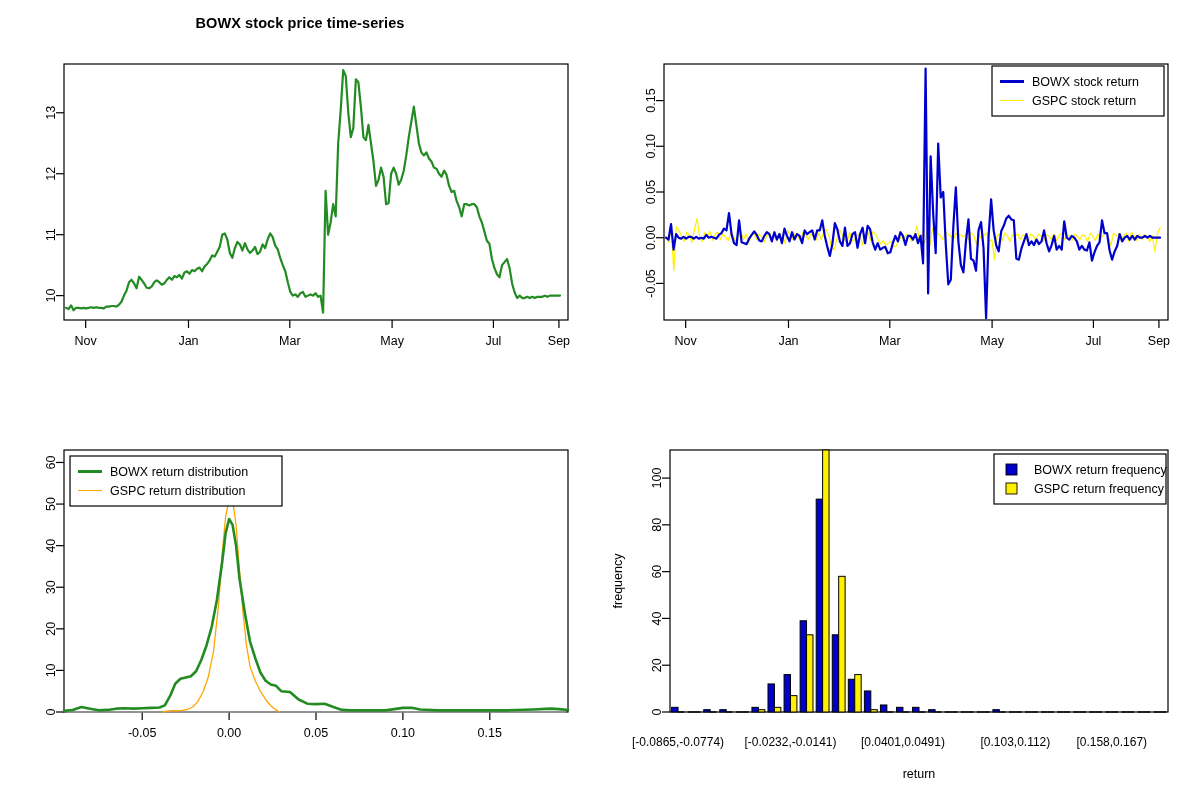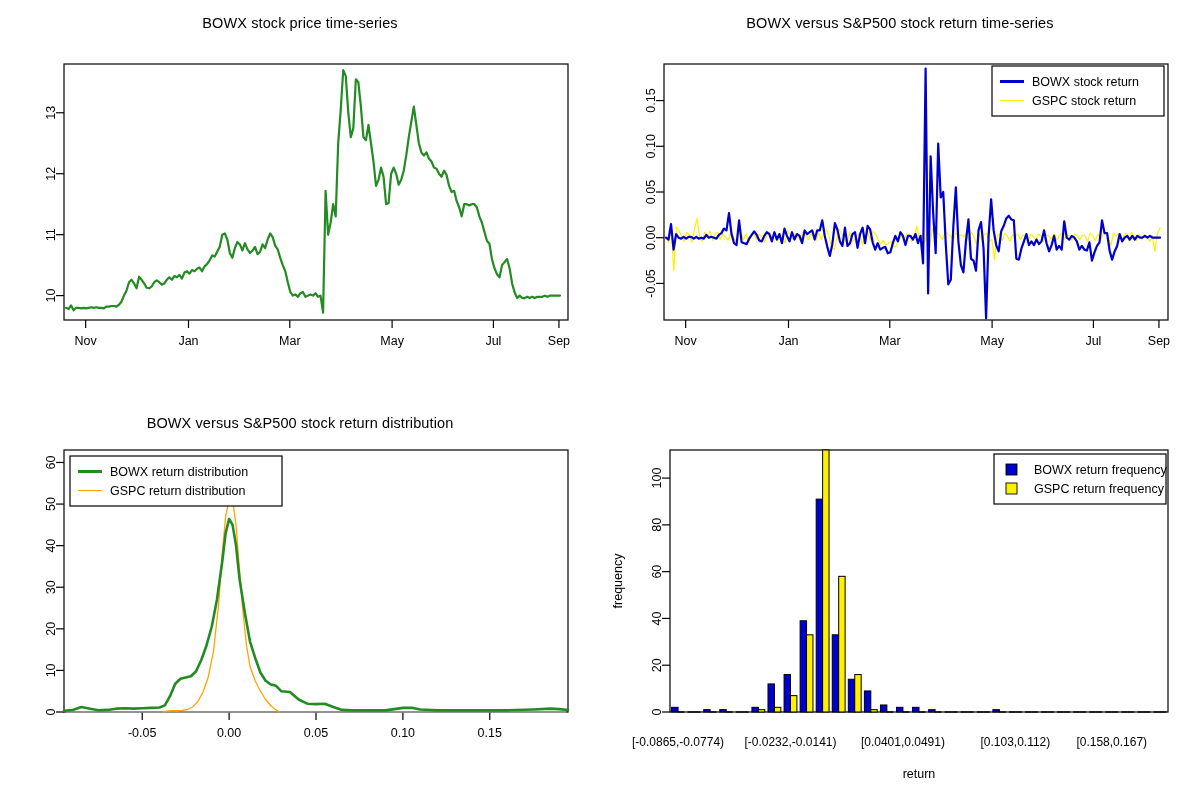--- a/index.html
+++ b/index.html
@@ -12,21 +12,21 @@
     width:1200px;height:800px;
     display:grid;
     grid-template-columns:600px 600px;
     grid-template-rows:400px 400px;
   }
   .panel{position:relative;width:600px;height:400px;}
   .panel svg{display:block;}
   .ptitle{
     position:absolute;top:0;left:0;width:600px;height:46px;
     display:flex;align-items:center;justify-content:center;
-    font-size:14.5px;font-weight:normal;letter-spacing:.1px;
+    font-size:14.5px;font-weight:bold;letter-spacing:.1px;
     pointer-events:none;
   }
   text{font-family:"Liberation Sans","DejaVu Sans",sans-serif;}
   .tick{font-size:12.5px;fill:#000;}
   .axlab{font-size:12.5px;fill:#000;}
   .legtxt{font-size:12.5px;fill:#000;}
   .binlab{font-size:12px;fill:#000;}
 </style>
 </head>
 <body>
@@ -61,21 +61,20 @@
           <text x="558.928" y="345" class="tick" text-anchor="middle">Sep</text>
         </g>
       <rect x="64" y="64" width="504" height="256" fill="none" stroke="#000" stroke-width="1.2"></rect>
       <g id="price-lines">
           <polyline points="66.00,307.81 68.52,309.03 71.04,305.37 73.56,310.25 76.08,307.81 78.60,307.81 81.12,308.42 83.64,307.81 86.16,308.42 88.68,307.81 91.20,307.20 93.72,307.81 96.24,307.20 98.77,307.81 101.29,307.81 103.81,308.42 106.33,306.59 108.85,306.59 111.37,305.98 113.89,305.98 116.41,306.59 118.93,304.76 121.45,301.71 123.97,295.62 126.49,290.74 129.01,282.21 131.53,279.77 134.05,283.43 136.57,288.30 139.09,276.72 141.61,279.77 144.13,283.43 146.65,287.70 149.17,288.30 151.69,286.48 154.21,282.21 156.73,280.38 159.26,282.21 161.78,284.65 164.30,283.43 166.82,279.77 169.34,277.33 171.86,279.77 174.38,276.11 176.90,277.33 179.42,274.90 181.94,278.55 184.46,272.46 186.98,271.24 189.50,273.68 192.02,270.02 194.54,271.24 197.06,268.80 199.58,267.58 202.10,271.24 204.62,266.36 207.14,263.92 209.66,260.27 212.18,255.39 214.70,256.61 217.22,251.73 219.74,246.86 222.27,234.67 224.79,233.45 227.31,239.54 229.83,252.95 232.35,257.83 234.87,248.08 237.39,241.98 239.91,244.42 242.43,250.51 244.95,243.20 247.47,249.30 249.99,252.95 252.51,250.51 255.03,246.86 257.55,254.17 260.07,251.73 262.59,244.42 265.11,248.08 267.63,239.54 270.15,233.45 272.67,237.10 275.19,245.64 277.71,249.30 280.23,257.83 282.76,265.14 285.28,271.24 287.80,282.21 290.32,291.96 292.84,295.62 295.36,294.40 297.88,296.84 300.40,293.18 302.92,291.96 305.44,296.84 307.96,295.62 310.48,294.40 313.00,295.62 315.52,293.18 318.04,296.84 320.56,295.62 323.08,312.69 325.60,190.78 328.12,234.67 330.64,222.48 333.16,204.19 335.68,216.38 338.20,143.24 340.72,109.71 343.24,70.10 345.77,76.19 348.29,112.76 350.81,137.14 353.33,128.00 355.85,79.24 358.37,82.29 360.89,106.67 363.41,137.14 365.93,140.19 368.45,124.95 370.97,143.24 373.49,161.52 376.01,185.90 378.53,179.81 381.05,167.62 383.57,176.76 386.09,204.19 388.61,202.97 391.13,173.71 393.65,167.62 396.17,173.71 398.69,184.69 401.21,179.81 403.73,170.67 406.26,155.43 408.78,137.14 411.30,121.90 413.82,106.67 416.34,124.95 418.86,143.24 421.38,152.38 423.90,155.43 426.42,152.38 428.94,158.48 431.46,161.52 433.98,167.62 436.50,168.84 439.02,173.71 441.54,176.76 444.06,170.67 446.58,174.93 449.10,185.90 451.62,192.00 454.14,190.78 456.66,201.14 459.18,207.24 461.70,216.38 464.22,204.19 466.74,204.19 469.27,205.41 471.79,204.19 474.31,204.19 476.83,207.24 479.35,216.38 481.87,222.48 484.39,231.62 486.91,240.76 489.43,243.81 491.95,259.05 494.47,268.19 496.99,274.29 499.51,277.33 502.03,265.14 504.55,262.10 507.07,259.05 509.59,268.19 512.11,283.43 514.63,292.57 517.15,298.06 519.67,295.62 522.19,298.06 524.71,298.06 527.23,296.84 529.76,298.06 532.28,296.84 534.80,298.06 537.32,296.84 539.84,296.84 542.36,296.84 544.88,295.62 547.40,296.84 549.92,295.62 552.44,295.62 554.96,295.62 557.48,295.62 560.00,295.62" fill="none" stroke="#228B22" stroke-width="2.2" stroke-linejoin="round" stroke-linecap="round"></polyline>
         </g>
     </svg>
   </div>
 
   <div class="panel">
-    <div class="ptitle">BOWX versus S&amp;P500 stock return time-series</div>
     <svg width="600" height="400" viewBox="0 0 600 400">
       <g id="returns-yticks">
           <line x1="56" y1="283.42857142857144" x2="64" y2="283.42857142857144" stroke="#000" stroke-width="1.2"></line>
           <text x="51" y="283.42857142857144" class="tick" text-anchor="middle" dominant-baseline="central" transform="rotate(-90 51 283.42857142857144)">-0.05</text>
           <line x1="56" y1="237.71428571428572" x2="64" y2="237.71428571428572" stroke="#000" stroke-width="1.2"></line>
           <text x="51" y="237.71428571428572" class="tick" text-anchor="middle" dominant-baseline="central" transform="rotate(-90 51 237.71428571428572)">0.00</text>
           <line x1="56" y1="192" x2="64" y2="192" stroke="#000" stroke-width="1.2"></line>
           <text x="51" y="192" class="tick" text-anchor="middle" dominant-baseline="central" transform="rotate(-90 51 192)">0.05</text>
           <line x1="56" y1="146.2857142857143" x2="64" y2="146.2857142857143" stroke="#000" stroke-width="1.2"></line>
           <text x="51" y="146.2857142857143" class="tick" text-anchor="middle" dominant-baseline="central" transform="rotate(-90 51 146.2857142857143)">0.10</text>
@@ -105,21 +104,20 @@
           <rect x="392" y="66" width="172" height="50" fill="#fff" stroke="#000" stroke-width="1.2"></rect>
           <line x1="400" y1="81.5" x2="424" y2="81.5" stroke="#0000CD" stroke-width="3"></line>
           <text x="432" y="81.5" class="legtxt" dominant-baseline="central">BOWX stock return</text>
           <line x1="400" y1="100.5" x2="424" y2="100.5" stroke="#FFF000" stroke-width="1"></line>
           <text x="432" y="100.5" class="legtxt" dominant-baseline="central">GSPC stock return</text>
         </g>
     </svg>
   </div>
 
   <div class="panel">
-    <div class="ptitle">BOWX versus S&amp;P500 stock return distribution</div>
     <svg width="600" height="400" viewBox="0 0 600 400">
       <g id="density-yticks">
           <line x1="56" y1="312" x2="64" y2="312" stroke="#000" stroke-width="1.2"></line>
           <text x="51" y="312" class="tick" text-anchor="middle" dominant-baseline="central" transform="rotate(-90 51 312)">0</text>
           <line x1="56" y1="270.41269841269843" x2="64" y2="270.41269841269843" stroke="#000" stroke-width="1.2"></line>
           <text x="51" y="270.41269841269843" class="tick" text-anchor="middle" dominant-baseline="central" transform="rotate(-90 51 270.41269841269843)">10</text>
           <line x1="56" y1="228.82539682539684" x2="64" y2="228.82539682539684" stroke="#000" stroke-width="1.2"></line>
           <text x="51" y="228.82539682539684" class="tick" text-anchor="middle" dominant-baseline="central" transform="rotate(-90 51 228.82539682539684)">20</text>
           <line x1="56" y1="187.23809523809524" x2="64" y2="187.23809523809524" stroke="#000" stroke-width="1.2"></line>
           <text x="51" y="187.23809523809524" class="tick" text-anchor="middle" dominant-baseline="central" transform="rotate(-90 51 187.23809523809524)">30</text>

